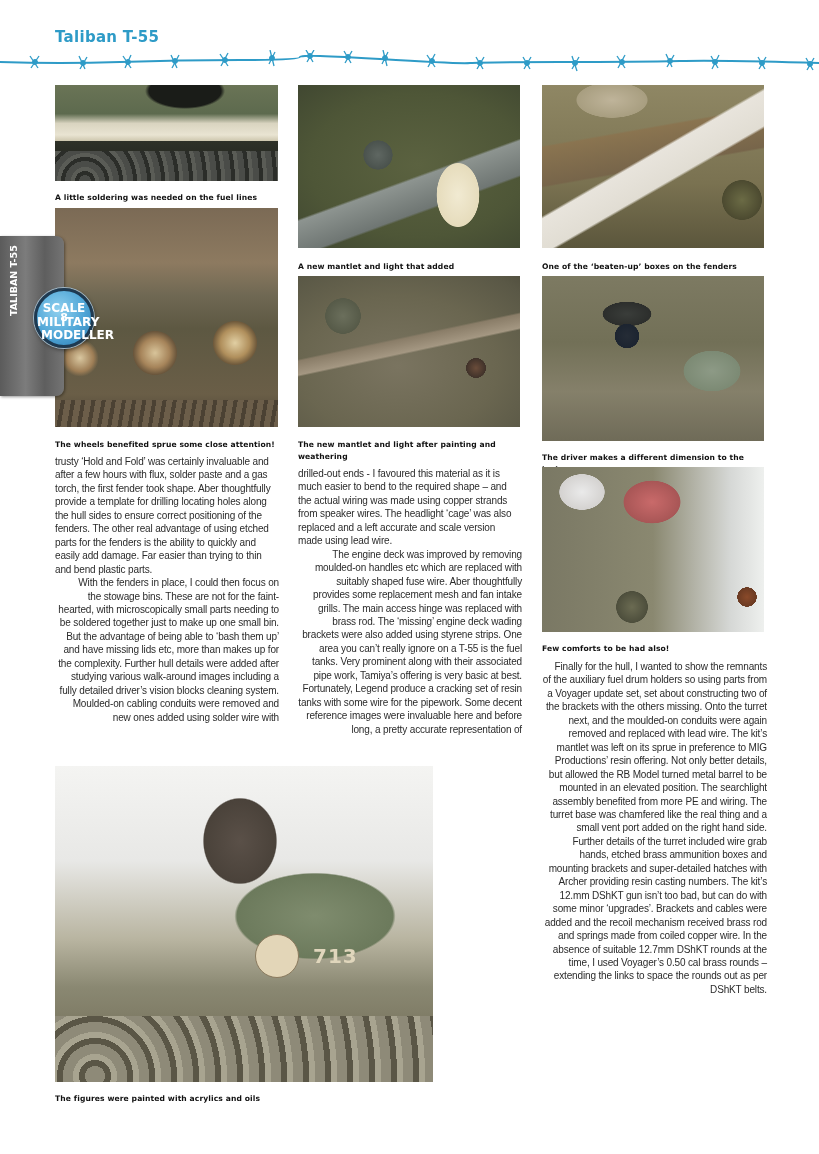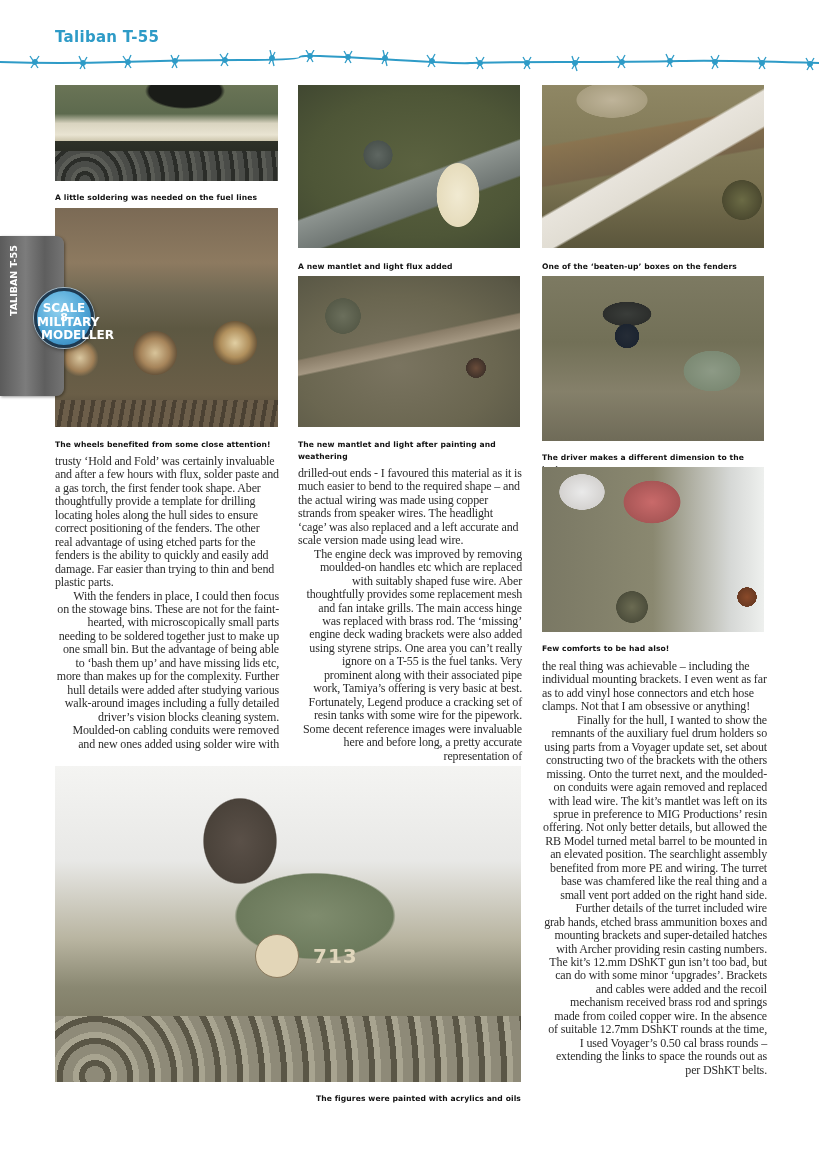--- a/index.html
+++ b/index.html
@@ -34,21 +34,21 @@
     position: absolute; left: 34px; top: 288px; width: 60px; height: 60px; border-radius: 50%;
     background: radial-gradient(circle at 40% 35%, #8fd0ef 0%, #4fa5d6 55%, #2b7bb1 100%);
     border: 3px solid #1e3a52; box-shadow: 0 0 0 1px #9fb7c7, 1px 2px 4px rgba(0,0,0,0.5);
     color: #fff; text-align: center;
   }
   .badge-top { position: absolute; left: 0; top: 10px; width: 100%; font-size: 12px; font-weight: bold; }
   .badge-num { position: absolute; left: 0; top: 20px; width: 100%; font-size: 11px; font-weight: bold; }
   .badge-bottom { position: absolute; left: 4px; top: 37px; width: 100%; font-size: 12px; font-weight: bold; }
 
   .col {
-    position: absolute; font-family: Liberation Serif, serif; font-size: 12px;
+    position: absolute; font-family: Liberation Sans, sans-serif; font-size: 10px;
     line-height: 13.45px; color: #2b2b2b; letter-spacing: -0.15px;
   }
   .col p { margin: 0; }
   .col p.indent { text-indent: 12px; text-align: right; }
 </style>
 </head>
 <body>
 
 <div class="header-title">Taliban T-55</div>
 <svg class="barbed" viewBox="0 0 819 26" preserveAspectRatio="none">
@@ -157,21 +157,21 @@
 </div>
 <div class="caption" style="left:55px; top:184px; width:223px;">A little soldering was needed on the fuel lines</div>
 
 <div class="photo" style="left:298px; top:85px; width:222px; height:163px;
      background:
        radial-gradient(ellipse 30px 45px at 160px 110px, #f1ead2 0%, #e6dcbc 70%, transparent 72%),
        radial-gradient(circle 18px at 80px 70px, #5f6762 0%, #4a524d 80%, transparent 82%),
        linear-gradient(160deg, transparent 55%, #8d9490 56%, #6f7673 70%, transparent 71%),
        radial-gradient(ellipse 180px 120px at 120px 80px, #5b6240 0%, #4e5637 60%, #3e4530 100%);">
 </div>
-<div class="caption" style="left:298px; top:253px; width:222px;">A new mantlet and light flux added</div>
+<div class="caption" style="left:298px; top:253px; width:222px;">A new mantlet and light that added</div>
 
 <div class="photo" style="left:542px; top:85px; width:222px; height:163px;
      background:
        radial-gradient(circle 26px at 140px 195px, #5f5a3a 0%, #5f5a3a 60%, transparent 62%),
        radial-gradient(circle 28px at 200px 115px, #6b6b45 0%, #4c4a30 70%, transparent 72%),
        linear-gradient(150deg, transparent 45%, #e8e4dc 46%, #e1ddd3 58%, transparent 59%),
        linear-gradient(170deg, transparent 30%, #8a7450 31%, #77654a 50%, transparent 51%),
        radial-gradient(ellipse 50px 25px at 70px 15px, #bfb49a 0%, #a89e80 70%, transparent 72%),
        linear-gradient(180deg, #8f8764 0%, #7a7251 60%, #5b563c 100%);">
 </div>
@@ -179,21 +179,21 @@
 
 <div class="photo" style="left:55px; top:208px; width:223px; height:219px;
      background:
        radial-gradient(circle 36px at 180px 135px, #e1cfa3 0%, #b08f5c 40%, #6f5a3c 60%, transparent 62%),
        radial-gradient(circle 36px at 100px 145px, #d8c49a 0%, #a6845a 40%, #6a563c 60%, transparent 62%),
        radial-gradient(circle 30px at 25px 150px, #d9c7a0 0%, #9e7e56 45%, transparent 62%),
        linear-gradient(180deg, #7b6a55 0%, #8d7a60 25%, #6f6853 40%, #5d5842 55%, #6a5e47 85%, #4a4234 100%);">
   <div style="position:absolute; left:0; top:192px; width:223px; height:27px;
        background: repeating-linear-gradient(100deg, #6c5e4a 0 6px, #4b4133 6px 10px);"></div>
 </div>
-<div class="caption" style="left:55px; top:431px; width:223px;">The wheels benefited from some close attention!</div>
+<div class="caption" style="left:55px; top:431px; width:223px;">The wheels benefited sprue some close attention!</div>
 
 <div class="sidetab"></div>
 <div class="sidetab-text">TALIBAN T-55</div>
 <div class="badge">
   <div class="badge-top">SCALE MILITARY</div>
   <div class="badge-num">8</div>
   <div class="badge-bottom">MODELLER</div>
 </div>
 
 <div class="photo" style="left:298px; top:276px; width:222px; height:151px;
@@ -218,40 +218,39 @@
      background:
        radial-gradient(circle 12px at 205px 130px, #8a4a2a 0%, #6a3a22 80%, transparent 82%),
        radial-gradient(circle 26px at 90px 140px, #6b6b52 0%, #4d4e3c 60%, transparent 62%),
        linear-gradient(180deg, transparent 0%, transparent 12%, transparent 100%),
        radial-gradient(ellipse 28px 22px at 40px 25px, #eaeaea 0%, #d4d2d0 80%, transparent 82%),
        radial-gradient(ellipse 40px 30px at 110px 35px, #c96a6a 0%, #a85656 70%, transparent 72%),
        linear-gradient(90deg, #7a7864 0%, #8a8870 50%, #d6d8d6 85%, #eef0ee 100%);">
 </div>
 <div class="caption" style="left:542px; top:635px; width:222px;">Few comforts to be had also!</div>
 
-<div class="photo" style="left:55px; top:766px; width:466px; height:316px;
+<div class="photo" style="left:55px; top:766px; width:378px; height:316px;
      background:
        radial-gradient(ellipse 130px 70px at 260px 150px, #7f8c6e 0%, #6c7a5c 60%, transparent 62%),
        radial-gradient(ellipse 60px 70px at 185px 75px, #5a5048 0%, #4a423a 60%, transparent 62%),
        linear-gradient(180deg, #f4f4f2 0%, #e8e8e6 30%, #b8b4a0 55%, #8a8872 70%, #7a7660 85%, #5a5444 100%);">
   <div style="position:absolute; left:200px; top:168px; width:44px; height:44px; border-radius:50%;
        background:#e3d6b8; border:1px solid #8a7a5e;"></div>
   <div style="position:absolute; left:258px; top:178px; font-size:20px; font-weight:bold; color:#e0d6bc; letter-spacing:1px;">713</div>
   <div style="position:absolute; left:0; top:250px; width:466px; height:66px;
        background: repeating-radial-gradient(circle at 40px 60px, #8e8a78 0 10px, #5a5646 10px 16px, #a8a490 16px 22px);"></div>
 </div>
-<div class="caption" style="left:55px; top:1085px; width:466px;text-align:right;">The figures were painted with acrylics and oils</div>
+<div class="caption" style="left:55px; top:1085px; width:466px;">The figures were painted with acrylics and oils</div>
 
 <div class="col" style="left:55px; top:455px; width:224px;">
   <p>trusty ‘Hold and Fold’ was certainly invaluable and after a few hours with flux, solder paste and a gas torch, the first fender took shape. Aber thoughtfully provide a template for drilling locating holes along the hull sides to ensure correct positioning of the fenders. The other real advantage of using etched parts for the fenders is the ability to quickly and easily add damage. Far easier than trying to thin and bend plastic parts.</p>
   <p class="indent">With the fenders in place, I could then focus on the stowage bins. These are not for the faint-hearted, with microscopically small parts needing to be soldered together just to make up one small bin. But the advantage of being able to ‘bash them up’ and have missing lids etc, more than makes up for the complexity. Further hull details were added after studying various walk-around images including a fully detailed driver’s vision blocks cleaning system. Moulded-on cabling conduits were removed and new ones added using solder wire with</p>
 </div>
 
 <div class="col" style="left:298px; top:467px; width:224px;">
   <p>drilled-out ends - I favoured this material as it is much easier to bend to the required shape – and the actual wiring was made using copper strands from speaker wires. The headlight ‘cage’ was also replaced and a left accurate and scale version made using lead wire.</p>
   <p class="indent">The engine deck was improved by removing moulded-on handles etc which are replaced with suitably shaped fuse wire. Aber thoughtfully provides some replacement mesh and fan intake grills. The main access hinge was replaced with brass rod. The ‘missing’ engine deck wading brackets were also added using styrene strips. One area you can’t really ignore on a T-55 is the fuel tanks. Very prominent along with their associated pipe work, Tamiya’s offering is very basic at best. Fortunately, Legend produce a cracking set of resin tanks with some wire for the pipework. Some decent reference images were invaluable here and before long, a pretty accurate representation of</p>
 </div>
 
 <div class="col" style="left:542px; top:660px; width:225px;">
-  <p>the real thing was achievable – including the individual mounting brackets. I even went as far as to add vinyl hose connectors and etch hose clamps. Not that I am obsessive or anything!</p>
   <p class="indent">Finally for the hull, I wanted to show the remnants of the auxiliary fuel drum holders so using parts from a Voyager update set, set about constructing two of the brackets with the others missing. Onto the turret next, and the moulded-on conduits were again removed and replaced with lead wire. The kit’s mantlet was left on its sprue in preference to MIG Productions’ resin offering. Not only better details, but allowed the RB Model turned metal barrel to be mounted in an elevated position. The searchlight assembly benefited from more PE and wiring. The turret base was chamfered like the real thing and a small vent port added on the right hand side.</p>
   <p class="indent">Further details of the turret included wire grab hands, etched brass ammunition boxes and mounting brackets and super-detailed hatches with Archer providing resin casting numbers. The kit’s 12.mm DShKT gun isn’t too bad, but can do with some minor ‘upgrades’. Brackets and cables were added and the recoil mechanism received brass rod and springs made from coiled copper wire. In the absence of suitable 12.7mm DShKT rounds at the time, I used Voyager’s 0.50 cal brass rounds – extending the links to space the rounds out as per DShKT belts.</p>
 </div>
 
 </body></html>

